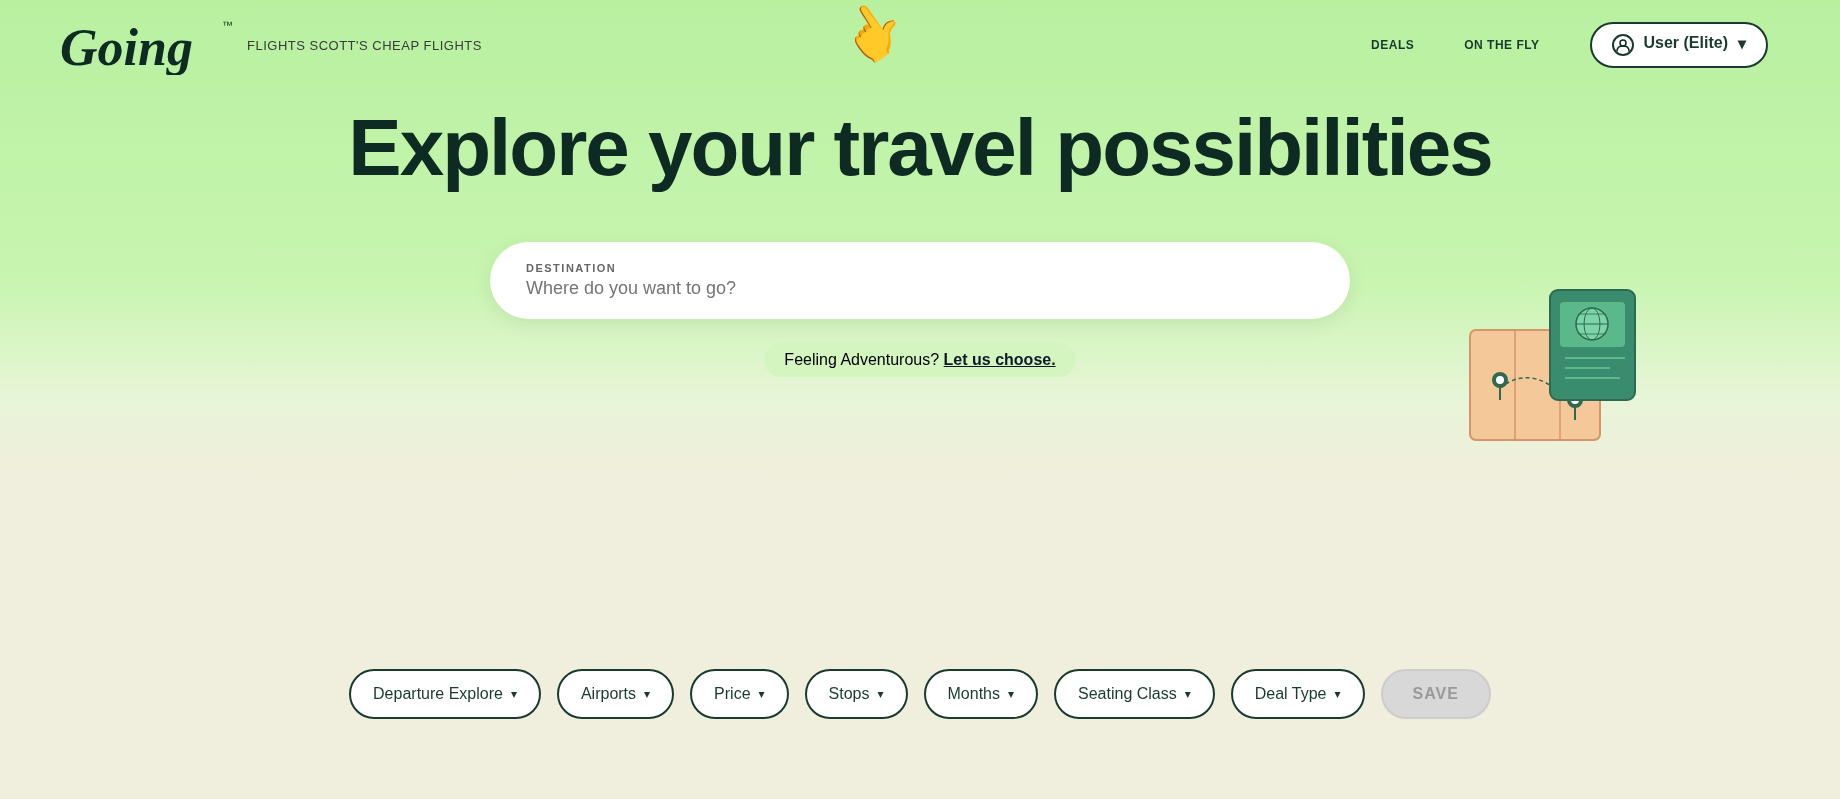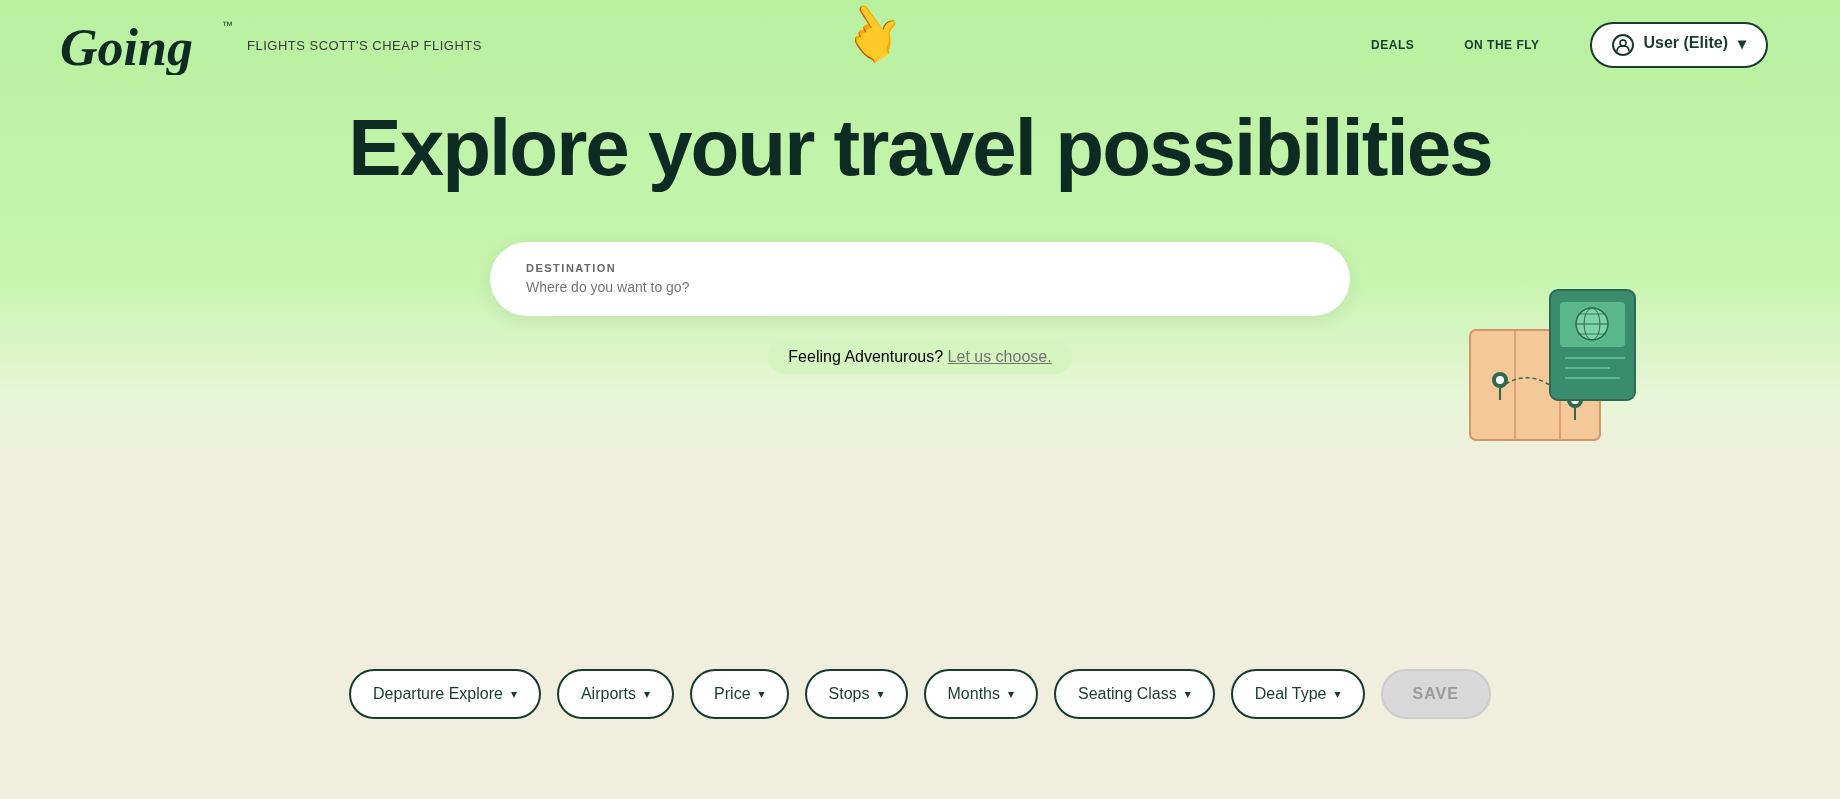--- a/index.html
+++ b/index.html
@@ -121,37 +121,37 @@
       color: #666;
       letter-spacing: 1.5px;
       text-transform: uppercase;
       margin-bottom: 4px;
     }
 
     .search-input {
       width: 100%;
       border: none;
       outline: none;
-      font-size: 14px;
+      font-size: 18px;
       color: #ef4444;
       background: transparent;
       font-weight: 400;
     }
 
     .adventurous-badge {
       background: #d4f5c0;
       border-radius: 20px;
       padding: 8px 20px;
       display: inline-block;
     }
 
     .adventurous-link {
-      color: #737373;
+      color: #0f172a;
       text-decoration: underline;
-      font-weight: 400;
+      font-weight: 700;
     }
 
     
     .filter-bar {
       position: absolute;
       bottom: 80px;
       left: 0;
       right: 0;
       display: flex;
       align-items: center;

